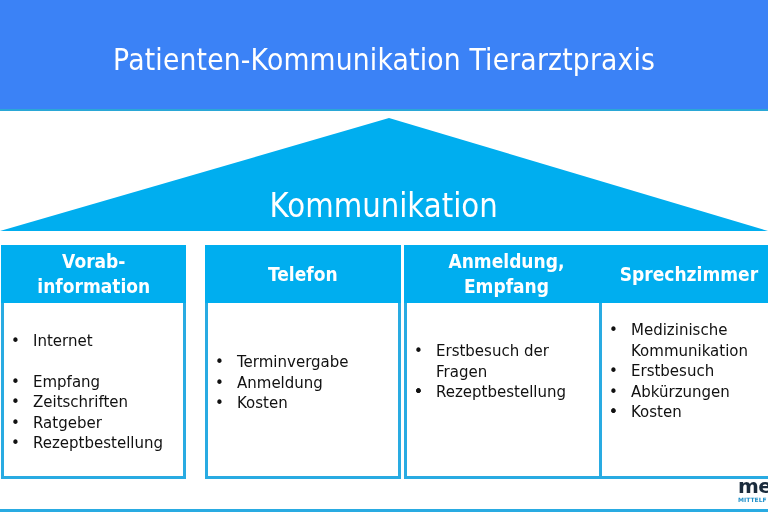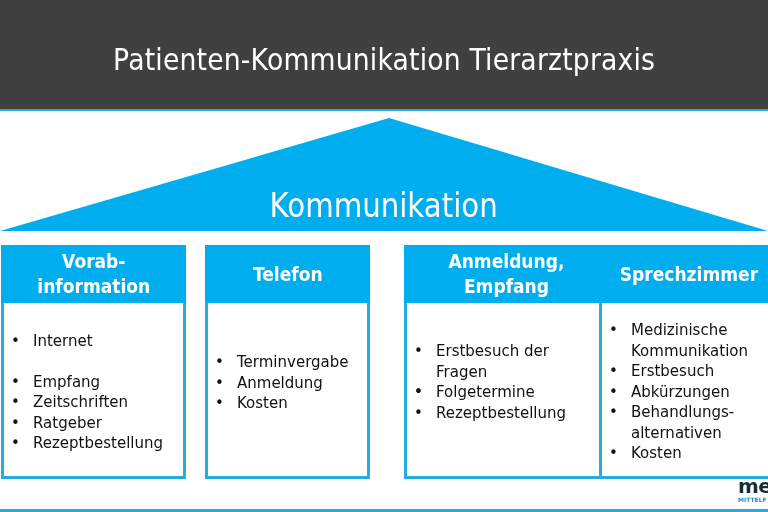--- a/index.html
+++ b/index.html
@@ -1,21 +1,21 @@
 <!DOCTYPE html>
 <html><head>
   <meta charset="utf-8">
   <style>
     * { margin: 0; padding: 0; box-sizing: border-box; }
     html, body { width: 768px; height: 512px; overflow: hidden; background: #ffffff; }
     body { position: relative; font-family: "DejaVu Sans", "Liberation Sans", sans-serif; }
 
     .header-bar {
       position: absolute; left: 0; top: 0; width: 768px; height: 111px;
-      background: #404040;
+      background: #3b82f6;
       border-bottom: 2px solid #2aa7d6;
       display: flex; align-items: center; justify-content: center;
     }
     .header-title {
       color: #ffffff; font-size: 31px; letter-spacing: 0.2px;
       font-family: "DejaVu Sans", sans-serif;
       transform: scaleX(0.86);
       white-space: nowrap;
       margin-top: 8px;
     }
@@ -102,21 +102,21 @@
     <ul class="pillar-list">
       <li><span class="bullet">•</span><span>Internet</span></li>
       <li class="gap"><span class="bullet">•</span><span>Empfang</span></li>
       <li><span class="bullet">•</span><span>Zeitschriften</span></li>
       <li><span class="bullet">•</span><span>Ratgeber</span></li>
       <li><span class="bullet">•</span><span>Rezeptbestellung</span></li>
     </ul>
   </div>
 </div>
 
-<div class="pillar" style="left:205px; width:165px;">
+<div class="pillar" style="left:205px; width:196px;">
   <div class="pillar-head">
     <div class="pillar-title">Telefon</div>
   </div>
   <div class="pillar-body" style="padding-top:49px;">
     <ul class="pillar-list">
       <li><span class="bullet">•</span><span>Terminvergabe</span></li>
       <li><span class="bullet">•</span><span>Anmeldung</span></li>
       <li><span class="bullet">•</span><span>Kosten</span></li>
     </ul>
   </div>
@@ -125,38 +125,37 @@
 <div class="pillar" style="left:404px; width:204px;">
   <div class="pillar-head">
     <div class="pillar-title">Anmeldung,
 Empfang</div>
   </div>
   <div class="pillar-body" style="padding-top:38px;">
     <ul class="pillar-list">
       <li><span class="bullet">•</span><span>Erstbesuch der
 Fragen</span></li>
       <li><span class="bullet">•</span></li>
-      <li><span class="bullet">•</span><span>Folgetermine</span></li>
+      <li><span class="bullet">•</span></li>
       <li><span class="bullet">•</span><span>Rezeptbestellung</span></li>
     </ul>
   </div>
 </div>
 
 <div class="pillar" style="left:599px; width:180px;">
   <div class="pillar-head">
     <div class="pillar-title">Sprechzimmer</div>
   </div>
   <div class="pillar-body" style="padding-top:17px;">
     <ul class="pillar-list">
       <li><span class="bullet">•</span><span>Medizinische
 Kommunikation</span></li>
       <li><span class="bullet">•</span><span>Erstbesuch</span></li>
       <li><span class="bullet">•</span><span>Abkürzungen</span></li>
-      <li><span class="bullet">•</span><span>Behandlungs-
-alternativen</span></li>
+      <li><span class="bullet">•</span></li>
       <li><span class="bullet">•</span><span>Kosten</span></li>
     </ul>
   </div>
 </div>
 
 <div class="logo">
   <div class="logo-main">me</div>
   <div class="logo-sub">MITTELF</div>
 </div>
 

